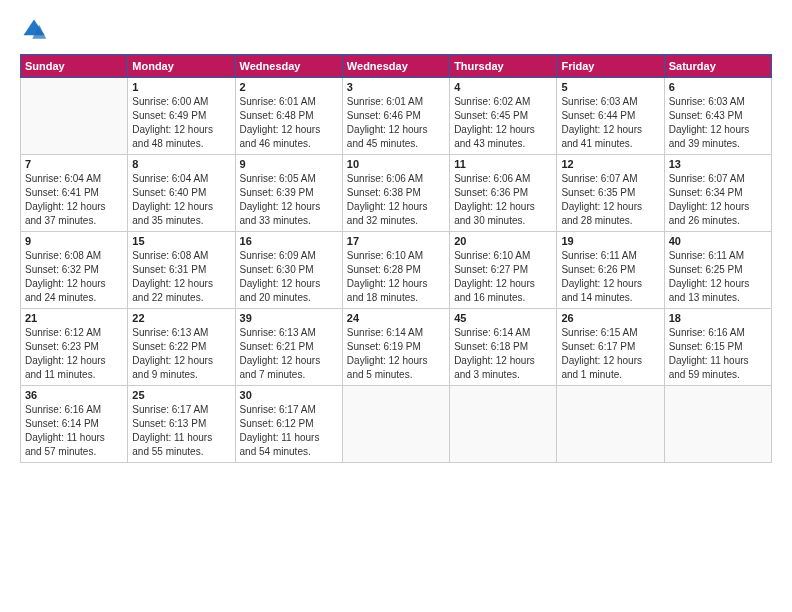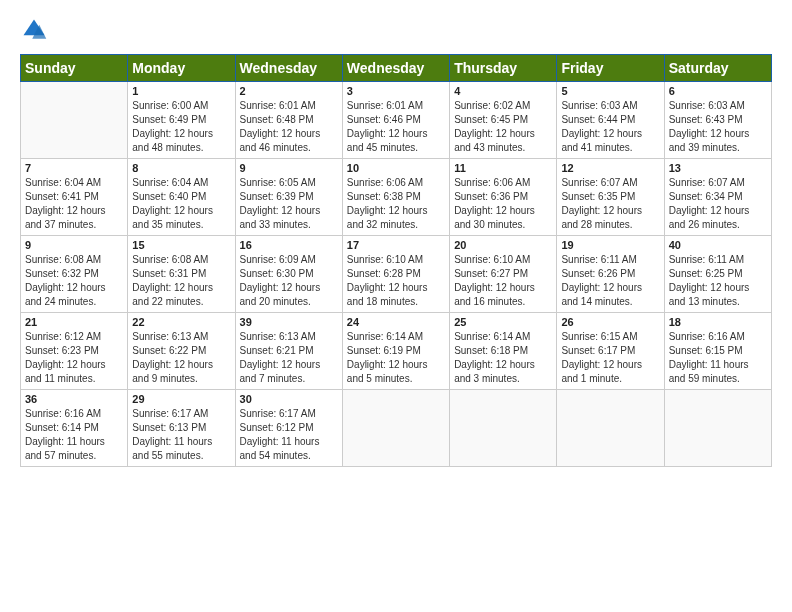--- a/index.html
+++ b/index.html
@@ -49,25 +49,25 @@
     .location {
       font-size: 13px;
       color: #555;
     }
     .calendar {
       width: 100%;
       border-collapse: collapse;
       font-size: 9.5px;
     }
     .calendar thead tr th {
-      background-color: #4d7c0f;
+      background-color: #be185d;
       color: #fff;
       padding: 5px 4px;
       text-align: left;
-      font-size: 14px;
+      font-size: 11px;
       font-weight: bold;
       border: 1px solid #1a60aa;
     }
     .calendar tbody tr td {
       border: 1px solid #ccc;
       vertical-align: top;
       padding: 3px 4px;
       width: calc(100% / 7);
       min-height: 72px;
       height: 72px;
@@ -221,39 +221,39 @@
           </td>
           <td>
             <span class="day-num">39</span>
             <div class="day-info">Sunrise: 6:13 AM<br>Sunset: 6:21 PM<br>Daylight: 12 hours and 7 minutes.</div>
           </td>
           <td>
             <span class="day-num">24</span>
             <div class="day-info">Sunrise: 6:14 AM<br>Sunset: 6:19 PM<br>Daylight: 12 hours and 5 minutes.</div>
           </td>
           <td>
-            <span class="day-num">25</span>
+            <span class="day-num">45</span>
             <div class="day-info">Sunrise: 6:14 AM<br>Sunset: 6:18 PM<br>Daylight: 12 hours and 3 minutes.</div>
           </td>
           <td>
             <span class="day-num">26</span>
             <div class="day-info">Sunrise: 6:15 AM<br>Sunset: 6:17 PM<br>Daylight: 12 hours and 1 minute.</div>
           </td>
           <td>
             <span class="day-num">18</span>
             <div class="day-info">Sunrise: 6:16 AM<br>Sunset: 6:15 PM<br>Daylight: 11 hours and 59 minutes.</div>
           </td>
         </tr>
         <tr>
           <td>
             <span class="day-num">36</span>
             <div class="day-info">Sunrise: 6:16 AM<br>Sunset: 6:14 PM<br>Daylight: 11 hours and 57 minutes.</div>
           </td>
           <td>
-            <span class="day-num">29</span>
+            <span class="day-num">25</span>
             <div class="day-info">Sunrise: 6:17 AM<br>Sunset: 6:13 PM<br>Daylight: 11 hours and 55 minutes.</div>
           </td>
           <td>
             <span class="day-num">30</span>
             <div class="day-info">Sunrise: 6:17 AM<br>Sunset: 6:12 PM<br>Daylight: 11 hours and 54 minutes.</div>
           </td>
           <td class="empty"></td>
           <td class="empty"></td>
           <td class="empty"></td>
           <td class="empty"></td>

